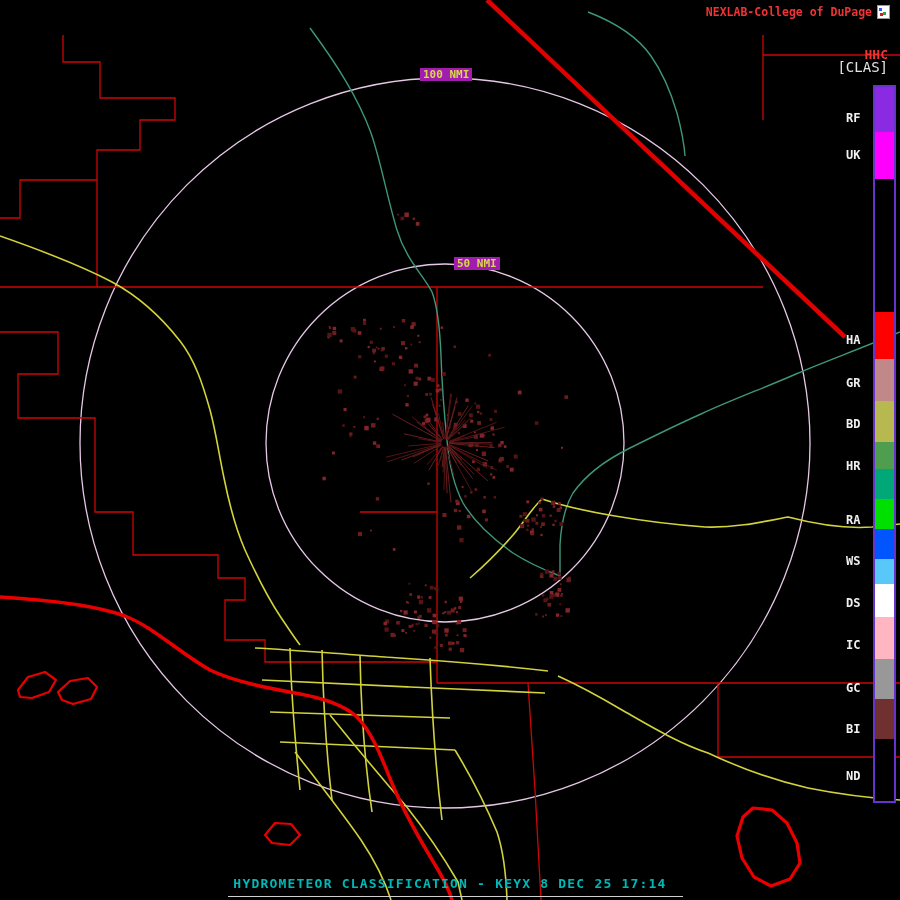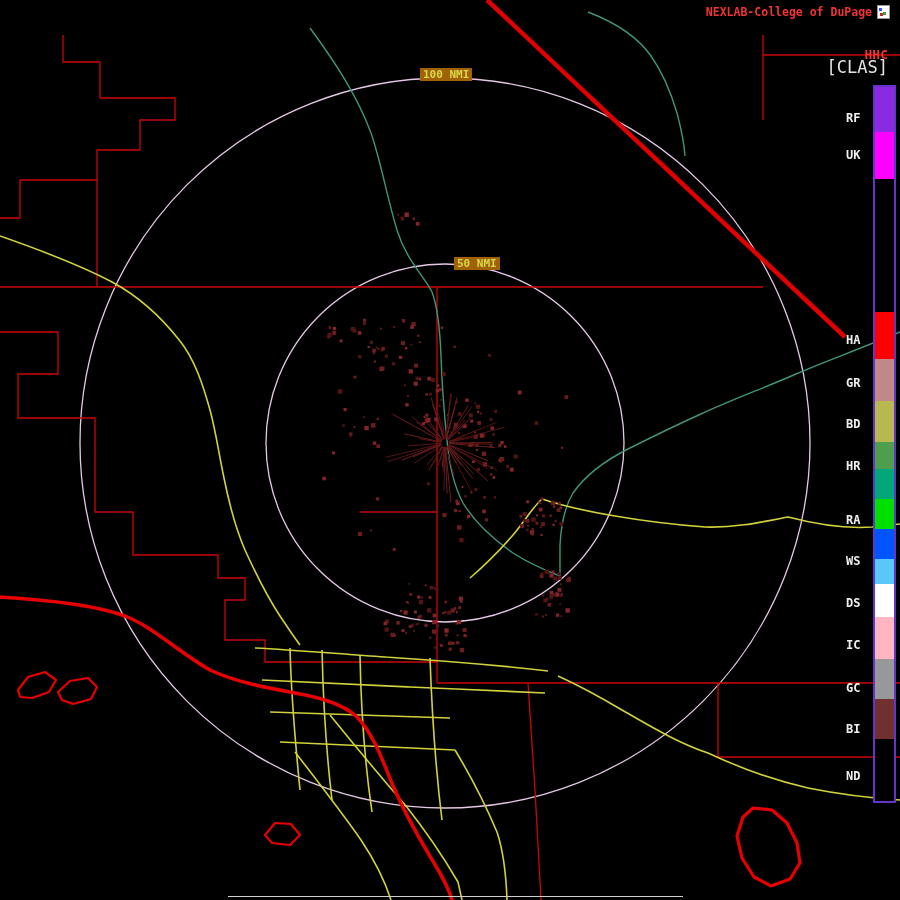--- a/index.html
+++ b/index.html
@@ -11,32 +11,32 @@
   #screen{position:relative;width:900px;height:900px;background:var(--bg);overflow:hidden;
           font-family:"DejaVu Sans Mono","Liberation Mono",monospace;}
   .map{position:absolute;left:0;top:0;}
   [data-name="county-borders"] path{stroke:var(--county);fill:none;stroke-width:1.3;}
   [data-name="range-rings"] circle{stroke:var(--ring);fill:none;stroke-width:1.3;}
   [data-name="river-lines"] path{stroke:var(--river);fill:none;stroke-width:1.4;}
   [data-name="highway-roads"] path{stroke:var(--highway);fill:none;stroke-width:1.6;}
   [data-name="interstate-roads"] path{stroke:var(--interstate);fill:none;stroke-width:3.5;stroke-linecap:round;}
   [data-name="state-border-line"] path{stroke:var(--stateline);fill:none;stroke-width:4.5;}
   [data-name="island-outlines"] path{stroke:var(--interstate);fill:none;stroke-width:2.2;stroke-linejoin:round;}
-  .ring-label{position:absolute;color:var(--ringlabel);background:#a16207;font-size:11px;font-weight:bold;
+  .ring-label{position:absolute;color:var(--ringlabel);background:#a21caf;font-size:11px;font-weight:bold;
               text-align:center;line-height:13px;padding:0 3px;white-space:nowrap;}
   .title-bar{position:absolute;top:5px;right:10px;display:flex;align-items:center;gap:5px;
              color:var(--title);font-size:11.5px;font-weight:bold;white-space:nowrap;}
   .logo{width:11px;height:12px;background:#fff;border:1px solid #999;position:relative;flex:0 0 auto;}
   .logo i{position:absolute;width:3px;height:3px;}
   .logo i.b{left:1px;top:2px;background:#3355ff;}
   .logo i.g{left:5px;top:6px;background:#22aa44;}
   .logo i.r{left:2px;top:7px;background:#cc2222;}
   .prod-block{position:absolute;top:48px;right:12px;text-align:right;line-height:13px;}
   .prod-code{color:var(--title);font-size:13px;font-weight:bold;}
-  .prod-tag{color:#e4e4e4;font-size:17px;}
+  .prod-tag{color:#e4e4e4;font-size:14px;}
   .colorbar{position:absolute;border:2px solid var(--cbBorder);box-sizing:content-box;}
   .colorbar .seg{width:100%;}
   .legend-label{position:absolute;color:var(--legendText);font-size:12px;font-weight:bold;line-height:14px;}
   .statusbar{position:absolute;left:0;right:0;top:876px;text-align:center;color:var(--status);
              font-size:13px;font-weight:bold;letter-spacing:1.2px;white-space:nowrap;}
   .status-underline{position:absolute;left:228px;top:896px;width:455px;height:1px;background:#cfcfcf;}
 </style>
 </head>
 <body>
 
@@ -495,15 +495,16 @@
       <div class="legend-label" data-name="legend-label" style="left: 846px; top: 459px;">HR</div>
       <div class="legend-label" data-name="legend-label" style="left: 846px; top: 513px; text-align: center;">RA</div>
       <div class="legend-label" data-name="legend-label" style="left: 846px; top: 554px;">WS</div>
       <div class="legend-label" data-name="legend-label" style="left: 846px; top: 596px;">DS</div>
       <div class="legend-label" data-name="legend-label" style="left: 846px; top: 638px;">IC</div>
       <div class="legend-label" data-name="legend-label" style="left: 846px; top: 681px;">GC</div>
       <div class="legend-label" data-name="legend-label" style="left: 846px; top: 722px;">BI</div>
       <div class="legend-label" data-name="legend-label" style="left: 846px; top: 769px;">ND</div>
     </div>
 
+  <div class="statusbar" data-name="status-bar">HYDROMETEOR CLASSIFICATION - KEYX 8 DEC 25 17:14</div>
   <div class="status-underline" data-name="status-underline"></div>
 
 </div>
 
 </body></html>

